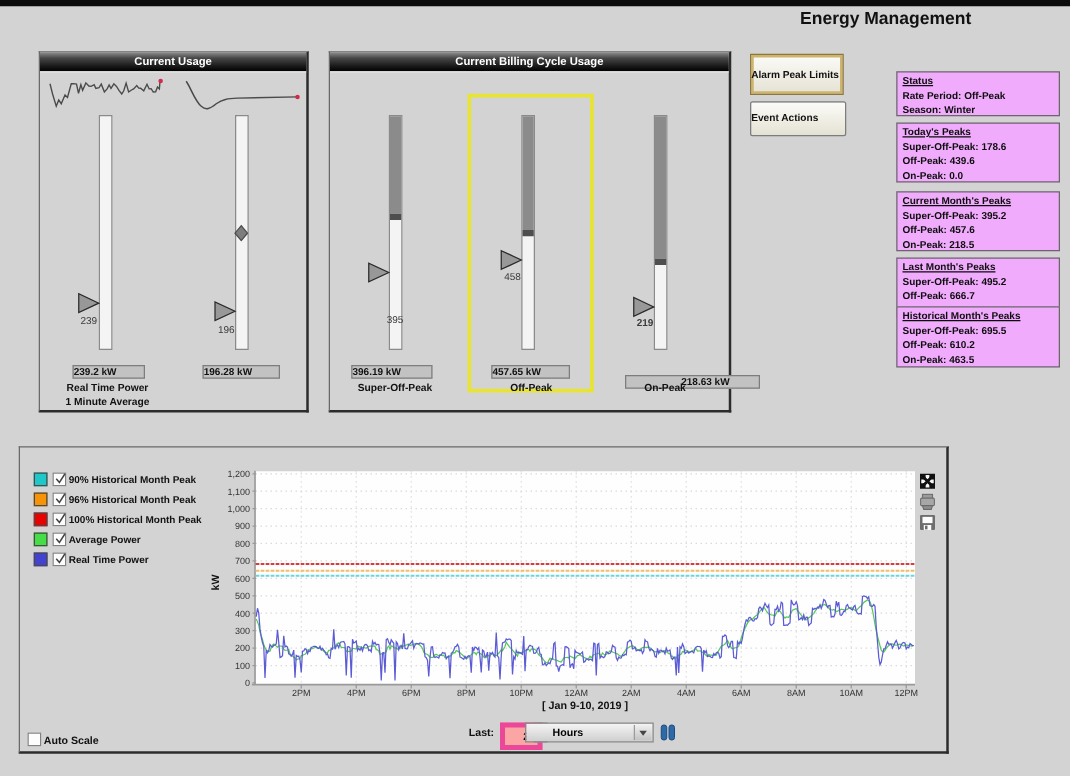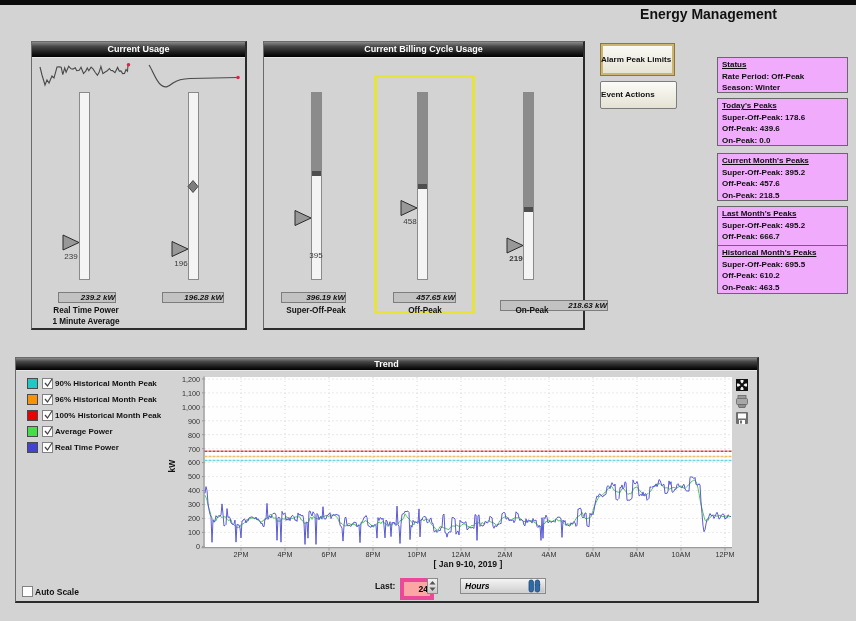--- a/index.html
+++ b/index.html
@@ -5,21 +5,21 @@
 html,body{margin:0;padding:0;}
 body{width:856px;height:621px;background:#d3d3d3;font-family:"Liberation Sans",sans-serif;position:relative;overflow:hidden;}
 .abs{position:absolute;}
 .topbar{left:0;top:0;width:856px;height:5px;background:#0b0b0b;}
 .title{left:0;top:6px;width:777px;text-align:right;font-size:14px;font-weight:bold;color:#111;}
 .panel{border-top:1px solid #6a6a6a;border-left:1px solid #6a6a6a;border-right:2px solid #2c2c2c;border-bottom:2px solid #2c2c2c;background:#d3d3d3;}
 .phead{position:absolute;left:0;top:0;right:0;height:15px;background:linear-gradient(180deg,#8a8a8a 0%,#474747 30%,#1c1c1c 70%,#000 100%);border-bottom:1px solid #e8e8e8;color:#fff;font-weight:bold;font-size:9px;text-align:center;line-height:14.5px;}
 .gbar{position:absolute;width:9px;background:#f4f4f4;border:1px solid #8a8a8a;}
 .gfill{position:absolute;left:0;top:0;width:9px;background:#8b8b8b;}
 .gband{position:absolute;left:0;width:9px;background:#4e4e4e;}
-.vbox{position:absolute;height:9px;background:#c2c2c2;border:1px solid #7d7d7d;font-size:8px;font-weight:bold;color:#111;text-align:right;line-height:10px;font-style:italic;}
+.vbox{position:absolute;height:9px;background:#c2c2c2;border:1px solid #7d7d7d;font-size:8px;font-weight:bold;color:#111;text-align:left;line-height:10px;}
 .glabel{position:absolute;font-size:8.2px;font-weight:bold;color:#111;text-align:center;line-height:11px;}
 .tnum{position:absolute;font-size:8px;color:#3a3a3a;text-align:center;width:30px;}
 .sbox{position:absolute;left:717px;width:125px;background:#f0abfc;border:1px solid #686868;font-size:8px;font-weight:bold;color:#0d0d0d;padding:1px 0 0 4px;line-height:11.7px;}
 .sbox u{text-decoration:underline;}
 .btn{position:absolute;left:600px;width:75px;font-size:8.1px;font-weight:bold;color:#111;text-align:left;white-space:nowrap;background:linear-gradient(180deg,#fbfbf8,#eceade 70%,#e4e2d4);}
 .leg{position:absolute;font-size:8px;font-weight:bold;color:#111;}
 .lsq{position:absolute;width:9px;height:9px;border:1px solid #4a4a4a;}
 .cb{position:absolute;width:9px;height:9px;background:#fdfdfd;border:1px solid #828282;}
 .cb svg{position:absolute;left:0;top:-1px;}
 .ctl{font-size:8.5px;font-weight:bold;color:#111;}
@@ -89,21 +89,20 @@
 <div class="abs btn" style="top:43px;left:600px;width:73px;height:31px;line-height:31px;border:1px solid #8d773b;box-shadow:inset 0 0 0 2px #cdb570;">Alarm Peak Limits</div>
 <div class="abs btn" style="top:81px;height:26px;line-height:26px;border:1px solid #7d7d7d;border-radius:2px;">Event Actions</div>
 
 <div class="abs sbox" style="top:57px;height:33px;"><u>Status</u><br>Rate Period: Off-Peak<br>Season: Winter</div>
 <div class="abs sbox" style="top:98px;height:45px;"><u>Today's Peaks</u><br>Super-Off-Peak: 178.6<br>Off-Peak: 439.6<br>On-Peak: 0.0</div>
 <div class="abs sbox" style="top:153px;height:45px;"><u>Current Month's Peaks</u><br>Super-Off-Peak: 395.2<br>Off-Peak: 457.6<br>On-Peak: 218.5</div>
 <div class="abs sbox" style="top:206px;height:45px;"><u>Last Month's Peaks</u><br>Super-Off-Peak: 495.2<br>Off-Peak: 666.7<br>On-Peak: 333.8</div>
 <div class="abs sbox" style="top:245px;height:46px;"><u>Historical Month's Peaks</u><br>Super-Off-Peak: 695.5<br>Off-Peak: 610.2<br>On-Peak: 463.5</div>
 
 <div class="abs panel" style="left:15px;top:357px;width:741px;height:243px;">
-  <div class="phead" style="height:12px;line-height:12px;font-size:9px;">Trend</div>
 
   <div class="lsq" style="left:11px;top:20px;background:#1fc8c8;"></div>
   <div class="lsq" style="left:11px;top:36px;background:#f79307;"></div>
   <div class="lsq" style="left:11px;top:52px;background:#e80303;"></div>
   <div class="lsq" style="left:11px;top:68px;background:#46de46;"></div>
   <div class="lsq" style="left:11px;top:84px;background:#4343cf;"></div>
   <div class="cb" style="left:26px;top:20px;">
       <svg width="11" height="11">
         <path d="M2,5 L4.5,8 L9,1" stroke="#454545" stroke-width="1.2" fill="none"></path>
       </svg>
@@ -240,21 +239,21 @@
 
   <div class="cb" style="left:6px;top:228px;"></div>
   <div class="abs ctl" style="left:19px;top:229px;">Auto Scale</div>
   <div class="abs ctl" style="left:359px;top:223px;">Last:</div>
   <div class="abs" style="left:384px;top:220px;width:24px;height:14px;background:#fca5a5;border:4px solid #ec4899;font-size:8.5px;font-weight:bold;text-align:right;line-height:14px;padding-right:2px;">24</div>
   <div class="abs" style="left:411px;top:220px;width:9px;height:14px;background:linear-gradient(180deg,#f2f2f2,#c9c9c9);border:1px solid #8a8a8a;">
     <svg width="9" height="14">
         <path d="M1.5,5.5 L4.5,2 L7.5,5.5 Z M1.5,8.5 L4.5,12 L7.5,8.5 Z" fill="#555"></path>
       </svg>
   </div>
-  <div class="abs" style="left:444px;top:220px;width:80px;height:14px;background:linear-gradient(180deg,#f4f4f4,#cfcfcf);border:1px solid #8a8a8a;font-size:8.5px;font-weight:bold;line-height:14px;padding-left:4px;font-style:italic;">Hours
+  <div class="abs" style="left:404px;top:220px;width:80px;height:14px;background:linear-gradient(180deg,#f4f4f4,#cfcfcf);border:1px solid #8a8a8a;font-size:8.5px;font-weight:bold;line-height:14px;padding-left:21px;">Hours
     <div class="abs" style="right:1px;top:1px;width:13px;height:12px;background:linear-gradient(180deg,#efefef,#c4c4c4);border-left:1px solid #9a9a9a;"><svg width="13" height="12">
           <path d="M3.5,4.5 L6.5,8.5 L9.5,4.5 Z" fill="#444"></path>
         </svg></div>
   </div>
   <svg class="abs" style="left:512px;top:221px;" width="16" height="16" viewBox="0 0 16 16">
     <rect x="1" y="1" width="4.4" height="12" rx="2" fill="#2f6aa8" stroke="#1c4a7e" stroke-width="0.8"></rect>
     <rect x="7.2" y="1" width="4.4" height="12" rx="2" fill="#2f6aa8" stroke="#1c4a7e" stroke-width="0.8"></rect>
   </svg>
 </div>
 

